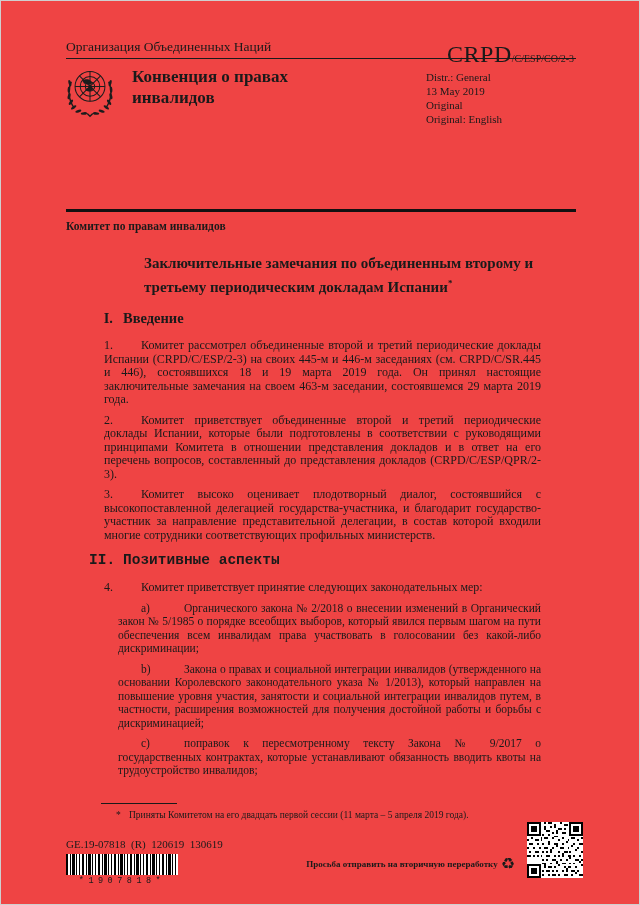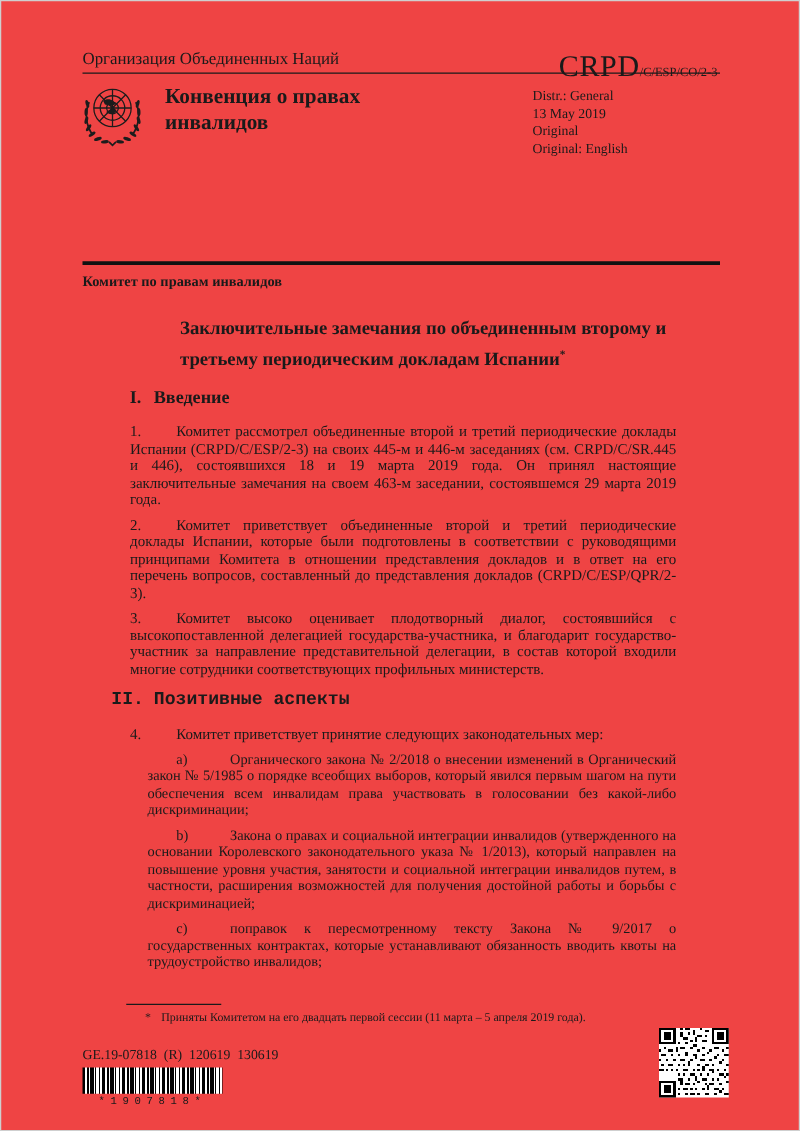--- a/index.html
+++ b/index.html
@@ -149,20 +149,24 @@
 
   </div>
 
   <div class="fn-rule"></div>
   <div class="footnote"><span class="fn-marker">*</span><span>Приняты Комитетом на его двадцать первой сессии (11 марта – 5 апреля 2019 года).</span></div>
 
   <div class="ge-line">GE.19-07818  (R)  120619  130619</div>
   <div class="barcode"></div>
   <div class="barcode-text">*1907818*</div>
 
+  <div class="recycle-row">
+    <span class="recycle-text">Просьба отправить на вторичную переработку</span>
+    <span class="recycle-glyph">♻</span>
+  </div>
 
   <svg class="qr" viewBox="0 0 29 29" shape-rendering="crispEdges">
     <rect width="29" height="29" fill="#fff"></rect>
     <path fill="#000" d="M0 0h7v7H0z M22 0h7v7h-7z M0 22h7v7H0z"></path>
     <path fill="#fff" d="M1 1h5v5H1z M23 1h5v5h-5z M1 23h5v5H1z"></path>
     <path fill="#000" d="M2 2h3v3H2z M24 2h3v3h-3z M2 24h3v3H2z"></path>
     <path fill="#000" d="M9 0h1v1H9z M11 0h2v1h-2z M14 1h1v2h-1z M17 0h1v1h-1z M19 1h2v1h-2z M9 2h1v2H9z M12 2h1v1h-1z M16 3h2v1h-2z M19 3h1v1h-1z M10 4h2v1h-2z M13 5h1v1h-1z M15 4h1v2h-1z M18 5h2v1h-2z M8 6h1v1H8z M11 6h1v1h-1z M14 7h2v1h-2z M0 9h1v1H0z M2 8h1v1H2z M4 9h2v1H4z M7 8h1v2H7z M9 8h2v1H9z M13 8h1v1h-1z M16 9h1v1h-1z M18 8h1v1h-1z M21 9h1v1h-1z M23 8h2v1h-2z M26 9h1v1h-1z M28 8h1v1h-1z M1 11h2v1H1z M5 11h1v1H5z M8 11h1v1H8z M11 10h1v2h-1z M14 11h2v1h-2z M18 11h1v1h-1z M20 10h1v1h-1z M24 11h1v1h-1z M27 11h2v1h-2z M0 13h1v1H0z M3 13h1v1H3z M6 13h1v1H6z M9 13h2v1H9z M13 13h1v1h-1z M15 12h1v1h-1z M17 13h2v1h-2z M21 13h1v1h-1z M23 12h1v1h-1z M26 13h1v1h-1z M1 15h1v1H1z M4 15h2v1H4z M8 15h1v1H8z M10 15h1v1h-1z M12 14h1v2h-1z M16 15h1v1h-1z M19 15h2v1h-2z M22 15h1v1h-1z M25 14h1v1h-1z M28 15h1v1h-1z M0 17h2v1H0z M3 17h1v1H3z M5 17h1v1H5z M7 17h1v1H7z M10 17h2v1h-2z M14 17h1v1h-1z M16 17h1v1h-1z M18 16h1v2h-1z M21 17h2v1h-2z M24 17h1v1h-1z M27 17h1v1h-1z M8 19h1v1H8z M10 19h1v1h-1z M13 19h2v1h-2z M17 19h1v1h-1z M20 19h1v1h-1z M22 18h1v1h-1z M25 19h2v1h-2z M28 19h1v1h-1z M8 21h2v1H8z M12 21h1v1h-1z M15 20h1v2h-1z M18 21h2v1h-2z M22 21h1v1h-1z M24 21h1v1h-1z M27 20h1v1h-1z M9 22h1v2H9z M11 23h2v1h-2z M14 23h1v1h-1z M16 22h1v1h-1z M19 23h1v1h-1z M21 23h2v1h-2z M25 23h1v1h-1z M28 22h1v1h-1z M8 25h1v1H8z M10 25h2v1h-2z M13 25h1v1h-1z M15 25h1v1h-1z M18 25h1v1h-1z M20 24h1v2h-1z M23 25h2v1h-2z M26 25h1v1h-1z M8 27h1v1H8z M11 27h1v1h-1z M13 27h2v1h-2z M16 27h1v1h-1z M19 27h2v1h-2z M23 27h1v1h-1z M25 26h1v1h-1z M27 27h2v1h-2z"></path>
   </svg>
 
 </div>

